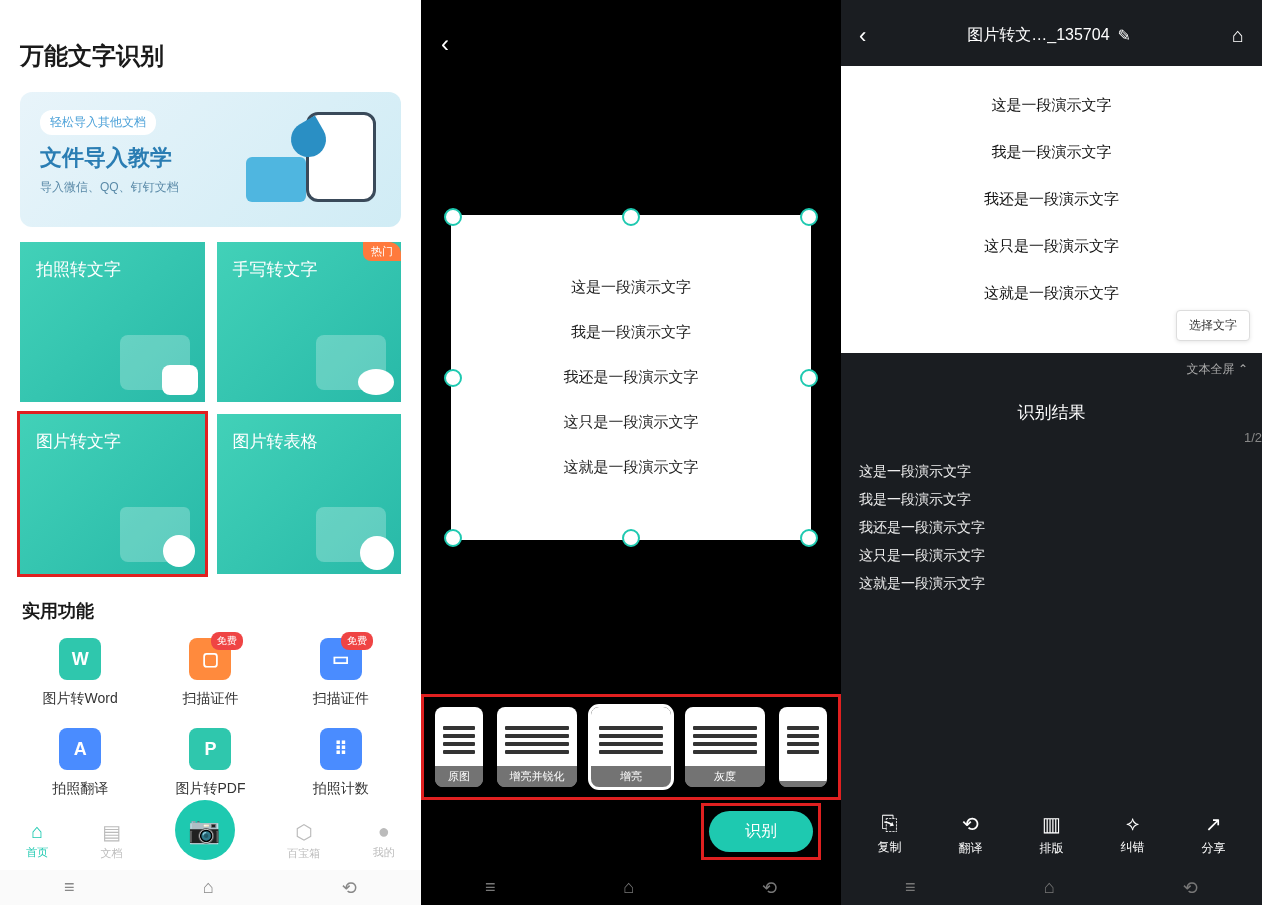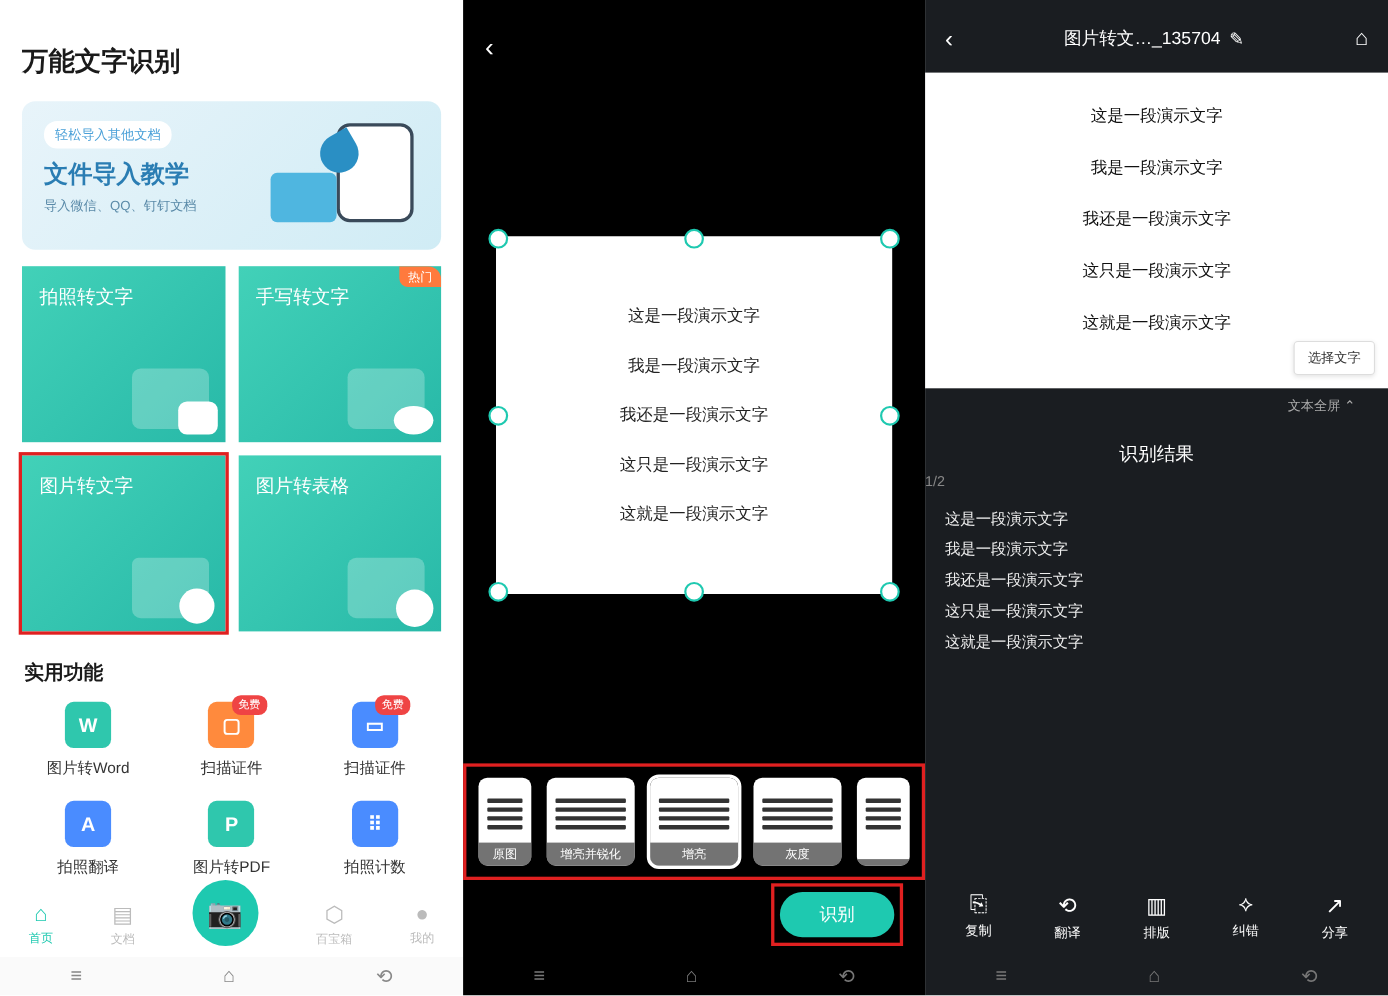--- a/index.html
+++ b/index.html
@@ -70,23 +70,23 @@
 
 
 .p3-header { height: 56px; display: flex; align-items: center; padding: 15px 18px 0; color: #fff; gap: 50px; }
 .p3-header .back { font-size: 22px; }
 .p3-header .title { font-size: 16px; flex: 1; text-align: left; display: flex; align-items: center; justify-content: center; gap: 8px; }
 .p3-header .home { font-size: 20px; }
 .p3-preview { background: #fff; margin: 10px 0 0; padding: 30px 20px 50px; position: relative; }
 .p3-preview-lines { display: flex; flex-direction: column; gap: 28px; align-items: center; }
 .p3-preview-lines div { font-size: 15px; color: #111; font-weight: 500; }
 .p3-select-btn { position: absolute; right: 12px; bottom: 12px; background: #fff; border: 1px solid #ddd; border-radius: 4px; padding: 6px 12px; font-size: 12px; color: #333; box-shadow: 0 1px 4px rgba(0,0,0,0.1); }
-.p3-fullscreen { text-align: right; padding: 8px 30px; color: #aaa; font-size: 12px; }
+.p3-fullscreen { text-align: right; padding: 8px 14px; color: #aaa; font-size: 12px; }
 .p3-result-title { text-align: center; color: #fff; font-size: 17px; margin-top: 15px; }
-.p3-result-page { text-align: left; color: #888; font-size: 13px; margin: 6px 0 18px; }
+.p3-result-page { text-align: right; color: #888; font-size: 13px; margin: 6px 0 18px; }
 .p3-result-lines { padding: 0 18px; display: flex; flex-direction: column; gap: 10px; }
 .p3-result-lines div { color: #eee; font-size: 14px; }
 .p3-actions { position: absolute; bottom: 38px; left: 0; right: 0; display: flex; justify-content: space-around; padding: 10px 8px; }
 .p3-action { text-align: center; color: #fff; font-size: 12px; }
 .p3-action-icon { font-size: 20px; margin-bottom: 4px; display: block; }
 
 
 .sysnav { position: absolute; bottom: 0; left: 0; right: 0; height: 35px; display: flex; justify-content: space-around; align-items: center; background: rgba(250,250,250,0.95); }
 .panel2 .sysnav, .panel3 .sysnav { background: rgba(20,20,20,0.0); }
 .sysnav span { color: #888; font-size: 18px; }

